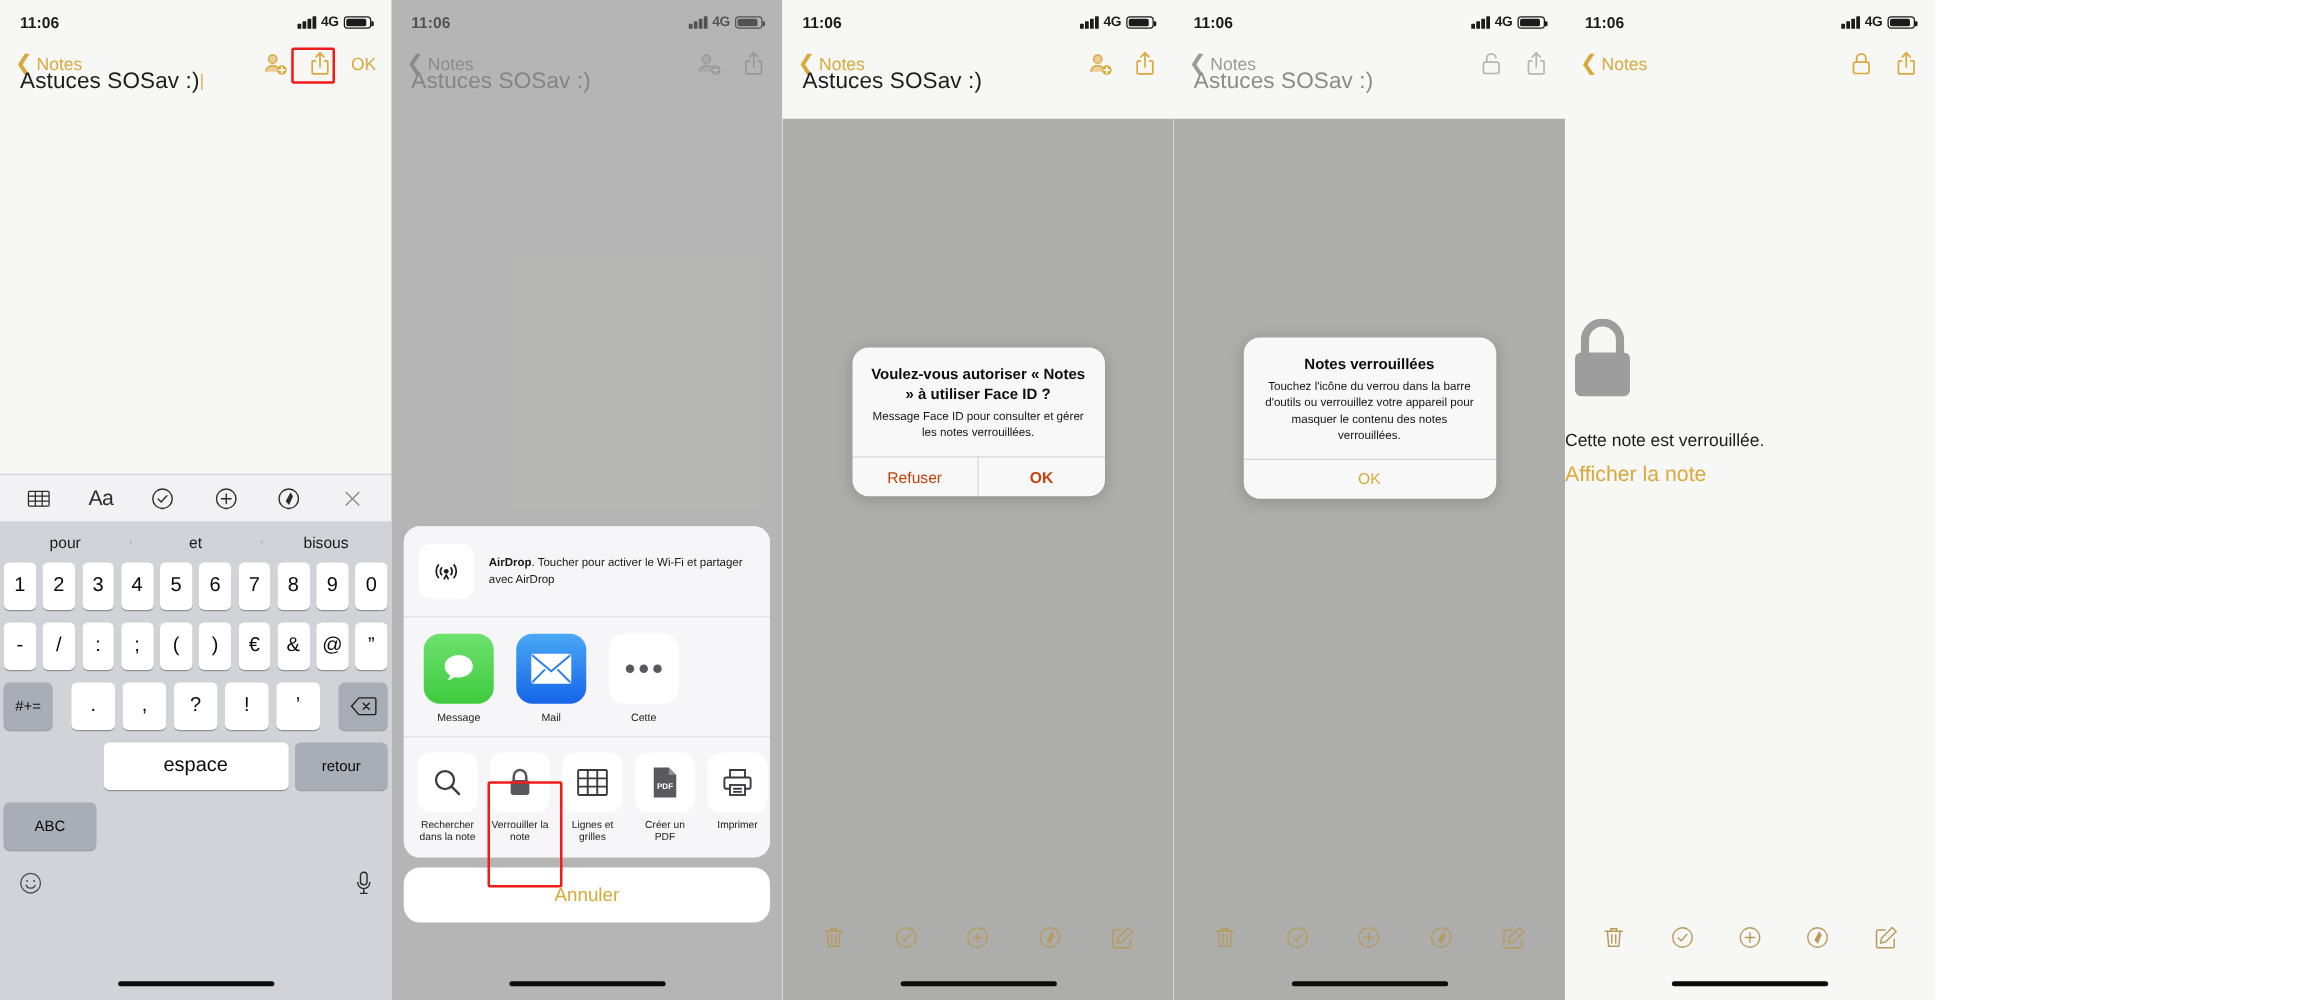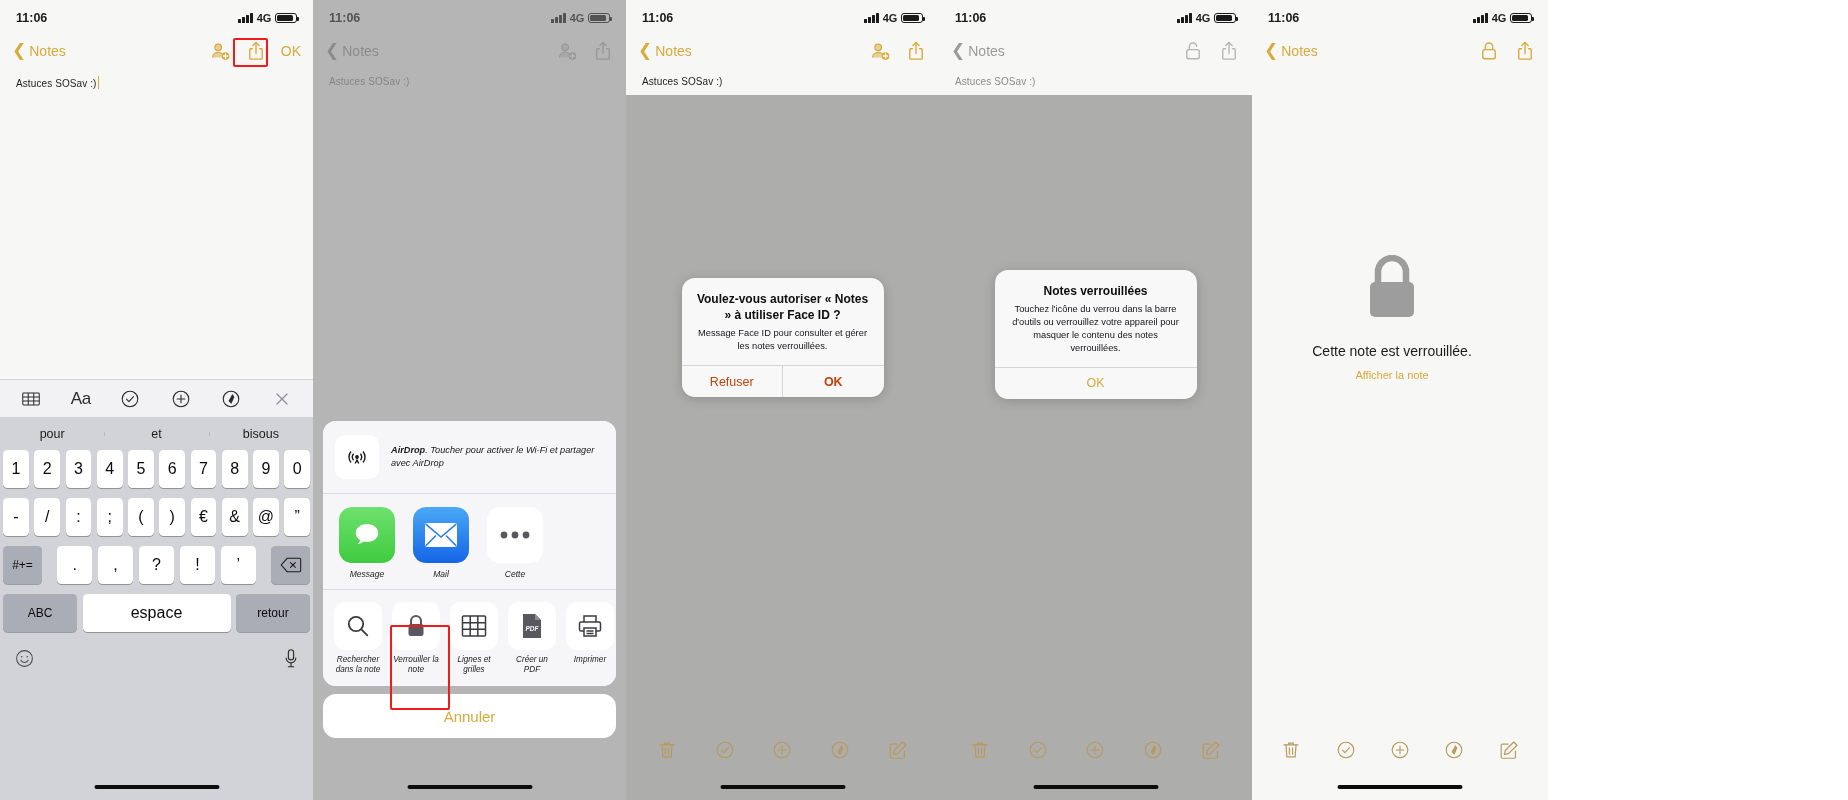--- a/index.html
+++ b/index.html
@@ -31,21 +31,21 @@
   
   .navbar { position:absolute; top:36px; left:0; right:0; height:30px;
     display:flex; align-items:center; justify-content:space-between; padding:0 12px; }
   .back { display:flex; align-items:center; gap:3px; color:#d8a93b; font-size:14px; }
   .back .chev { font-size:17px; line-height:1; font-weight:400; margin-top:-1px; }
   .nav-actions { display:flex; align-items:center; gap:14px; }
   .icn { width:22px; height:22px; display:block; }
   .ok-btn { color:#d8a93b; font-size:14px; font-weight:400; }
 
   
-  .note-title { position:absolute; top:76px; left:16px; font-size:10px;
+  .note-title { position:absolute; top:54px; left:16px; font-size:18px;
     color:#1d1d1d; letter-spacing:.1px; }
   .caret { display:inline-block; width:1.4px; height:13px; background:#d8a93b;
     vertical-align:-2px; margin-left:1px; }
 
   .highlight-box { position:absolute; border:2px solid #f01b1b; border-radius:2px; }
 
   
   .fmt-bar { position:absolute; left:0; right:0; top:379px; height:38px;
     background:#f2f2f4; border-top:1px solid #d4d4d8;
     display:flex; align-items:center; justify-content:space-around; padding:0 6px; }
@@ -59,34 +59,34 @@
   .krow { display:flex; justify-content:center; gap:5.5px; margin-bottom:10px;
     padding:0 3px; }
   .key { background:#fff; border-radius:4.5px; height:38px; flex:1;
     display:flex; align-items:center; justify-content:center;
     font-size:16px; color:#0a0a0a; box-shadow:0 1px 0 rgba(0,0,0,.3); }
   .key.dark { background:#a9adb6; font-size:12px; font-weight:500; box-shadow:0 1px 0 rgba(0,0,0,.25); }
   .krow.r3 { padding:0 3px; }
   .krow.r3 .key.sym { flex:0 0 39px; }
   .krow.r3 .gap { flex:0 0 4px; }
   .krow.r4 { gap:5.5px; }
-  .krow.r4 .key.abc { flex:0 0 74px; }
+  .krow.r4 .key.abc { flex:0 0 74px;margin-top:48px; }
   .krow.r4 .key.space { flex:1; }
   .krow.r4 .key.ret { flex:0 0 74px; }
   .kb-bottom { display:flex; align-items:center; justify-content:space-between;
     padding:6px 14px 0; }
   .homebar { position:absolute; bottom:11px; left:50%; transform:translateX(-50%);
     width:125px; height:4.5px; background:#0c0c0c; border-radius:3px; }
 
   
   .dim { position:absolute; inset:0; background:rgba(120,120,120,.62); }
 
   
   .sheet { position:absolute; left:10px; right:10px; bottom:62px; }
-  .card { background:#f6f6f8; border-radius:13px; overflow:hidden;font-style:italic; }
+  .card { background:#f6f6f8; border-radius:13px; overflow:hidden; }
   .ad-row { display:flex; align-items:center; gap:12px; padding:14px 12px; background:#f6f6f8; }
   .ad-icon { width:44px; height:44px; border-radius:10px; background:#fff;
     display:flex; align-items:center; justify-content:center; flex:0 0 44px; }
   .ad-text { font-size:9.2px; line-height:1.32; color:#181818; }
   .ad-text b { font-weight:700; }
   .sep { height:1px; background:#dcdce0; }
   .app-row { display:flex; padding:13px 16px 10px; gap:18px; background:#f6f6f8; }
   .app { width:56px; text-align:center; }
   .app-ic { width:56px; height:56px; border-radius:13px; display:flex;
     align-items:center; justify-content:center; margin-bottom:6px; }
@@ -112,23 +112,23 @@
     justify-content:center; font-size:12.5px; color:#c2410c; }
   .alert-btn.gold { color:#d8a93b; }
   .alert-btn + .alert-btn { border-left:1px solid #d6d6da; }
   .alert-btn.strong { font-weight:600; }
 
   
   .btoolbar { position:absolute; left:0; right:0; bottom:33px; height:34px;
     display:flex; align-items:center; justify-content:space-around; padding:0 12px; }
 
   
-  .locked-wrap { position:absolute; left:0; right:16px; top:255px; text-align:center; }
+  .locked-wrap { position:absolute; left:0; right:16px; top:255px; text-align:left; }
   .locked-text { font-size:14px; color:#1b1b1b; margin-top:18px; }
-  .locked-link { font-size:11px; color:#d8a93b; margin-top:10px; }
+  .locked-link { font-size:17px; color:#d8a93b; margin-top:10px; }
 </style>
 </head>
 <body>
 
 <div class="stage">
 
   <div class="panel p1">
     <div class="statusbar">
       <span>11:06</span>
       <span class="sb-right">

